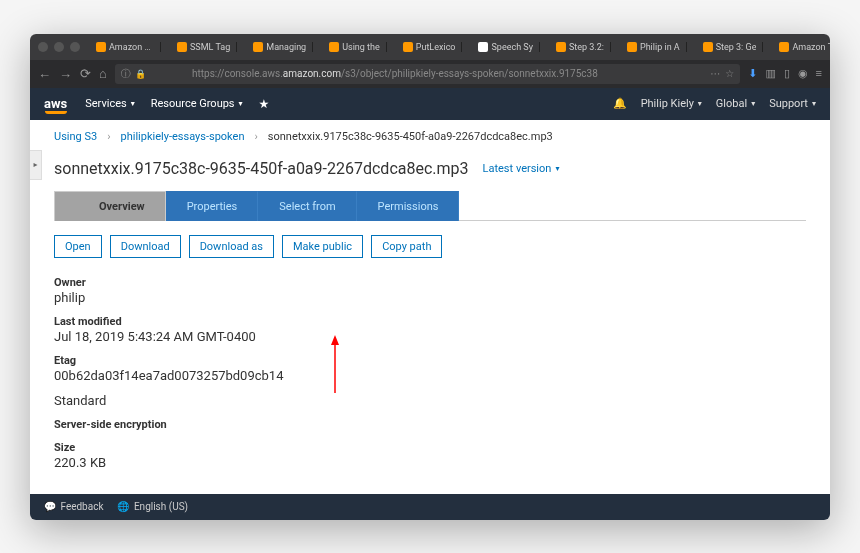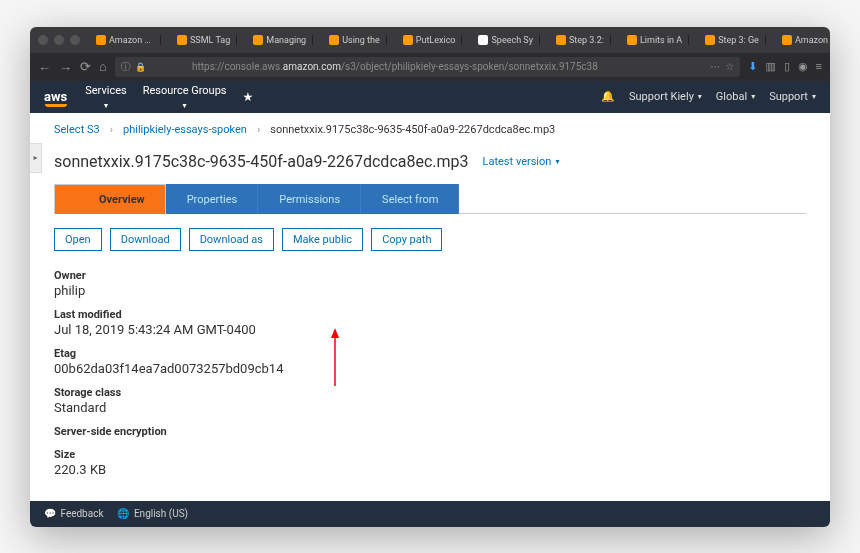--- a/index.html
+++ b/index.html
@@ -26,21 +26,21 @@
     .url-lock { color: #4caf50; font-size: 9px; }
     .url-text { white-space: nowrap; overflow: hidden; text-overflow: ellipsis; padding-left: 40px; }
     .url-text .highlight { color: #ddd; }
     .urlbar-right { display: flex; gap: 8px; color: #999; font-size: 11px; }
     .urlbar-right span { cursor:pointer; }
     
     
     .aws-header { background: #232f3e; height: 32px; display: flex; align-items: center; padding: 0 14px; color: #fff; font-size: 11px; }
     .aws-logo { color: #fff; font-weight: bold; font-size: 13px; margin-right: 18px; position:relative; }
     .aws-logo::after { content:''; display:block; height:3px; width:22px; background:#ff9900; border-radius: 0 0 8px 8px; position:absolute; bottom:-3px; left:1px; }
-    .aws-nav-item { margin-right: 16px; cursor: pointer; display:flex; align-items:center; gap:4px;flex-direction:column; }
+    .aws-nav-item { margin-right: 16px; cursor: pointer; display:flex; align-items:center; gap:4px; }
     .caret { font-size: 8px; }
     .pin-icon { color:#fff; font-size:12px; }
     .aws-spacer { flex: 1; }
     .aws-right { display: flex; gap: 14px; align-items: center; }
     .aws-right-item { cursor:pointer; display:flex; align-items:center; gap:4px; color:#ddd; }
     
     
     .content { background: #fff; padding: 0; position: relative; }
     .sidebar-tab { position: absolute; left: 0; top: 30px; width: 12px; height: 30px; background: #eee; border: 1px solid #ddd; border-left: none; display:flex; align-items:center; justify-content:center; font-size:8px; color:#666; cursor:pointer; }
     
@@ -48,21 +48,21 @@
     .breadcrumb a { color: #0073bb; text-decoration: none; cursor:pointer; }
     .breadcrumb .sep { color: #999; }
     .breadcrumb .current { color: #333; }
     
     .page-title-row { padding: 8px 24px 12px 24px; display: flex; align-items: center; gap: 14px; }
     .page-title { font-size: 16px; color: #333; font-weight: normal; }
     .version-link { color: #0073bb; font-size: 11px; cursor:pointer; display:flex; align-items:center; gap:4px; }
     
     .tabs-row { display: flex; margin: 0 24px; border-bottom: 1px solid #ccc; }
     .inner-tab { padding: 8px 20px; font-size: 11px; cursor: pointer; border: 1px solid transparent; border-bottom: none; position: relative; top: 1px; }
-    .inner-tab.active { color: #333; font-weight: bold; background: #f97316; border-color: #ccc; padding-left: 44px; }
+    .inner-tab.active { color: #333; font-weight: bold; background: #a3a3a3; border-color: #ccc; padding-left: 44px; }
     .inner-tab.inactive { background: #2e73b8; color: #bce4ff; border-right: 1px solid #3a7fc3; }
     
     .actions-row { padding: 14px 24px 10px 24px; display: flex; gap: 8px; }
     .action-btn { border: 1px solid #0073bb; color: #0073bb; background: #fff; padding: 4px 10px; font-size: 11px; cursor: pointer; }
     
     .arrow-annotation { position: absolute; left: 295px; top: 215px; pointer-events:none; }
     .arrow-annotation svg { display:block; }
     
     .details { padding: 8px 24px 14px 24px; }
     .detail-item { margin-bottom: 10px; }
@@ -112,21 +112,21 @@
       <div class="tab">
           <span class="tab-icon white"></span>
           <span class="tab-label">Speech Sy</span>
         </div>
       <div class="tab">
           <span class="tab-icon"></span>
           <span class="tab-label">Step 3.2:</span>
         </div>
       <div class="tab">
           <span class="tab-icon"></span>
-          <span class="tab-label">Limits in A</span>
+          <span class="tab-label">Philip in A</span>
         </div>
       <div class="tab">
           <span class="tab-icon"></span>
           <span class="tab-label">Step 3: Ge</span>
         </div>
       <div class="tab">
           <span class="tab-icon"></span>
           <span class="tab-label">Amazon Tr</span>
         </div>
       <div class="tab active">
@@ -167,58 +167,58 @@
       </span>
     <span class="aws-nav-item">
         <span>Resource Groups</span>
         <span class="caret">▾</span>
       </span>
     <span class="pin-icon">★</span>
     <span class="aws-spacer"></span>
     <div class="aws-right">
       <span class="aws-right-item">🔔</span>
       <span class="aws-right-item">
-          <span>Support Kiely</span>
+          <span>Philip Kiely</span>
           <span class="caret">▾</span>
         </span>
       <span class="aws-right-item">
           <span>Global</span>
           <span class="caret">▾</span>
         </span>
       <span class="aws-right-item">
           <span>Support</span>
           <span class="caret">▾</span>
         </span>
     </div>
   </div>
 
   <div class="content">
     <div class="sidebar-tab">▸</div>
 
     <div class="breadcrumb">
-      <a>Select S3</a>
+      <a>Using S3</a>
       <span class="sep">›</span>
       <a>philipkiely-essays-spoken</a>
       <span class="sep">›</span>
       <span class="current">sonnetxxix.9175c38c-9635-450f-a0a9-2267dcdca8ec.mp3</span>
     </div>
 
     <div class="page-title-row">
       <h1 class="page-title">sonnetxxix.9175c38c-9635-450f-a0a9-2267dcdca8ec.mp3</h1>
       <span class="version-link">
           <span>Latest version</span>
           <span class="caret">▾</span>
         </span>
     </div>
 
     <div class="tabs-row">
       <div class="inner-tab active">Overview</div>
       <div class="inner-tab inactive">Properties</div>
+      <div class="inner-tab inactive">Select from</div>
       <div class="inner-tab inactive">Permissions</div>
-      <div class="inner-tab inactive">Select from</div>
     </div>
 
     <div class="actions-row">
       <button class="action-btn">Open</button>
       <button class="action-btn">Download</button>
       <button class="action-btn">Download as</button>
       <button class="action-btn">Make public</button>
       <button class="action-btn">Copy path</button>
     </div>
 
@@ -236,21 +236,20 @@
       </div>
       <div class="detail-item">
         <div class="detail-label">Last modified</div>
         <div class="detail-value">Jul 18, 2019 5:43:24 AM GMT-0400</div>
       </div>
       <div class="detail-item">
         <div class="detail-label">Etag</div>
         <div class="detail-value">00b62da03f14ea7ad0073257bd09cb14</div>
       </div>
       <div class="detail-item">
-        <div class="detail-label">Storage class</div>
         <div class="detail-value">Standard</div>
       </div>
       <div class="detail-item">
         <div class="detail-label">Server-side encryption</div>
       </div>
       <div class="detail-item">
         <div class="detail-label">Size</div>
         <div class="detail-value">220.3 KB</div>
       </div>
     </div>

